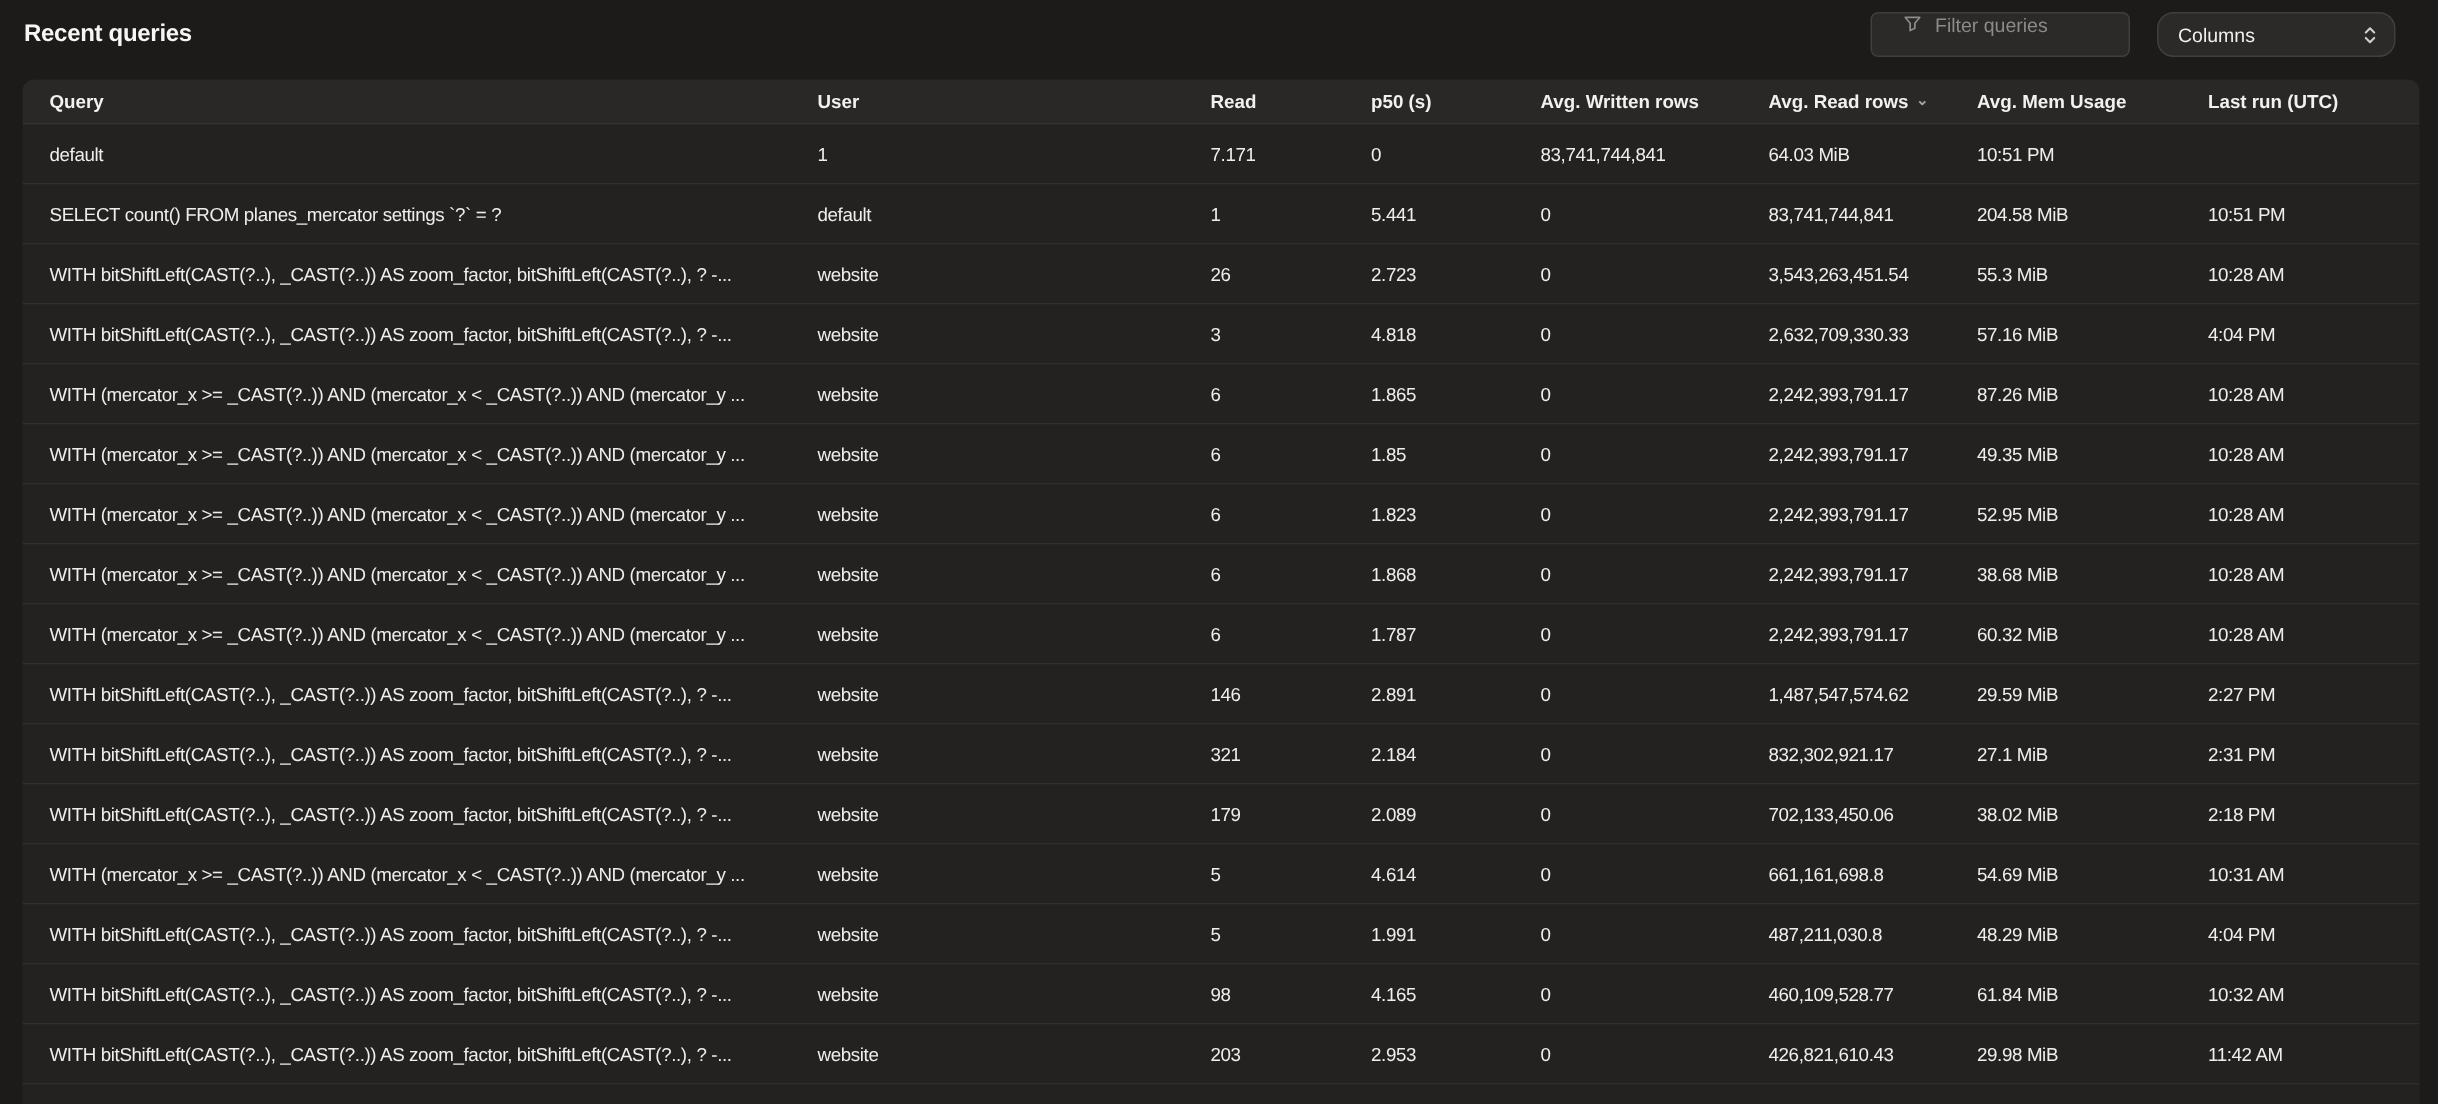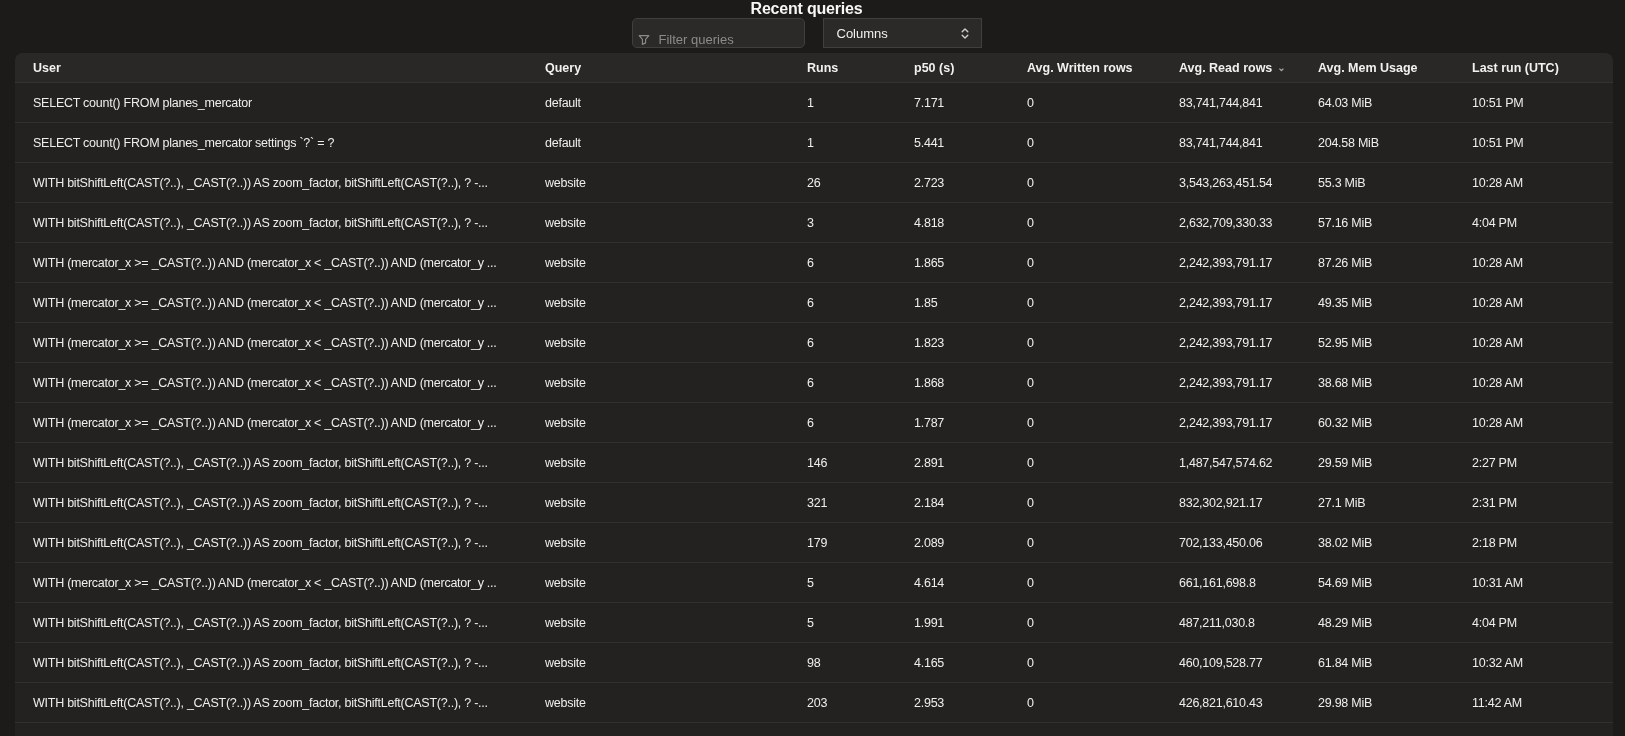--- a/index.html
+++ b/index.html
@@ -10,52 +10,51 @@
     font-family: "Liberation Sans", sans-serif;
     color: #f0efee;
   }
   
   .topbar {
     height: 46px;
     display: flex;
     align-items: center;
     justify-content: space-between;
     padding: 0 28px 0 16px;
-    flex-direction: column;
   }
   .page-title {
     font-size: 16px;
     font-weight: 700;
     color: #f7f6f5;
     letter-spacing: -0.2px;
   }
   .controls { display: flex; align-items: center; gap: 18px; }
   .filter-box {
     width: 173px; height: 30px;
     background: #2b2a28;
     border: 1px solid #413f3d;
     border-radius: 5px;
-    display: flex; align-items: flex-end;
-    padding: 0 4px;
+    display: flex; align-items: flex-start;
+    padding: 0 20px;
     gap: 8px;
   }
   .filter-box input {
     background: transparent;
     border: none; outline: none;
     color: #e8e7e6;
     font-size: 13px;
     width: 100%;
     font-family: "Liberation Sans", sans-serif;
   }
   .filter-box input::placeholder { color: #8d8b89; }
   .columns-btn {
     width: 159px; height: 30px;
     background: #2b2a28;
     border: 1px solid #413f3d;
-    border-radius: 0;
+    border-radius: 11px;
     display: flex; align-items: center; justify-content: space-between;
     padding: 0 10px 0 13px;
     color: #f0efee;
     font-size: 13px;
     font-family: "Liberation Sans", sans-serif;
     cursor: pointer;
   }
   
   .table-wrap {
     margin: 7px 12px 0 15px;
@@ -120,48 +119,47 @@
         <path d="M3.2 4.7 6 1.9l2.8 2.8"></path>
           <path d="M3.2 8.3 6 11.1l2.8-2.8"></path>
       </svg>
     </button>
   </div>
 </header>
 
 <div class="table-wrap">
   <div class="thead grid-row" id="thead">
       <div class="th">
+        <span>Query</span>
+      </div>
+      <div class="th">
         <span>User</span>
       </div>
       <div class="th">
-        <span>Query</span>
-      </div>
-      <div class="th">
-        <span>Runs</span>
+        <span>Read</span>
       </div>
       <div class="th">
         <span>p50 (s)</span>
       </div>
       <div class="th">
         <span>Avg. Written rows</span>
       </div>
       <div class="th">
         <span>Avg. Read rows</span>
         <span class="sort-caret">⌄</span>
       </div>
       <div class="th">
         <span>Avg. Mem Usage</span>
       </div>
       <div class="th">
         <span>Last run (UTC)</span>
       </div>
     </div>
   <div id="tbody">
       <div class="tr grid-row">
-        <div class="td">SELECT count() FROM planes_mercator</div>
         <div class="td">default</div>
         <div class="td">1</div>
         <div class="td">7.171</div>
         <div class="td">0</div>
         <div class="td">83,741,744,841</div>
         <div class="td">64.03 MiB</div>
         <div class="td">10:51 PM</div>
       </div>
       <div class="tr grid-row">
         <div class="td">SELECT count() FROM planes_mercator settings `?` = ?</div>

